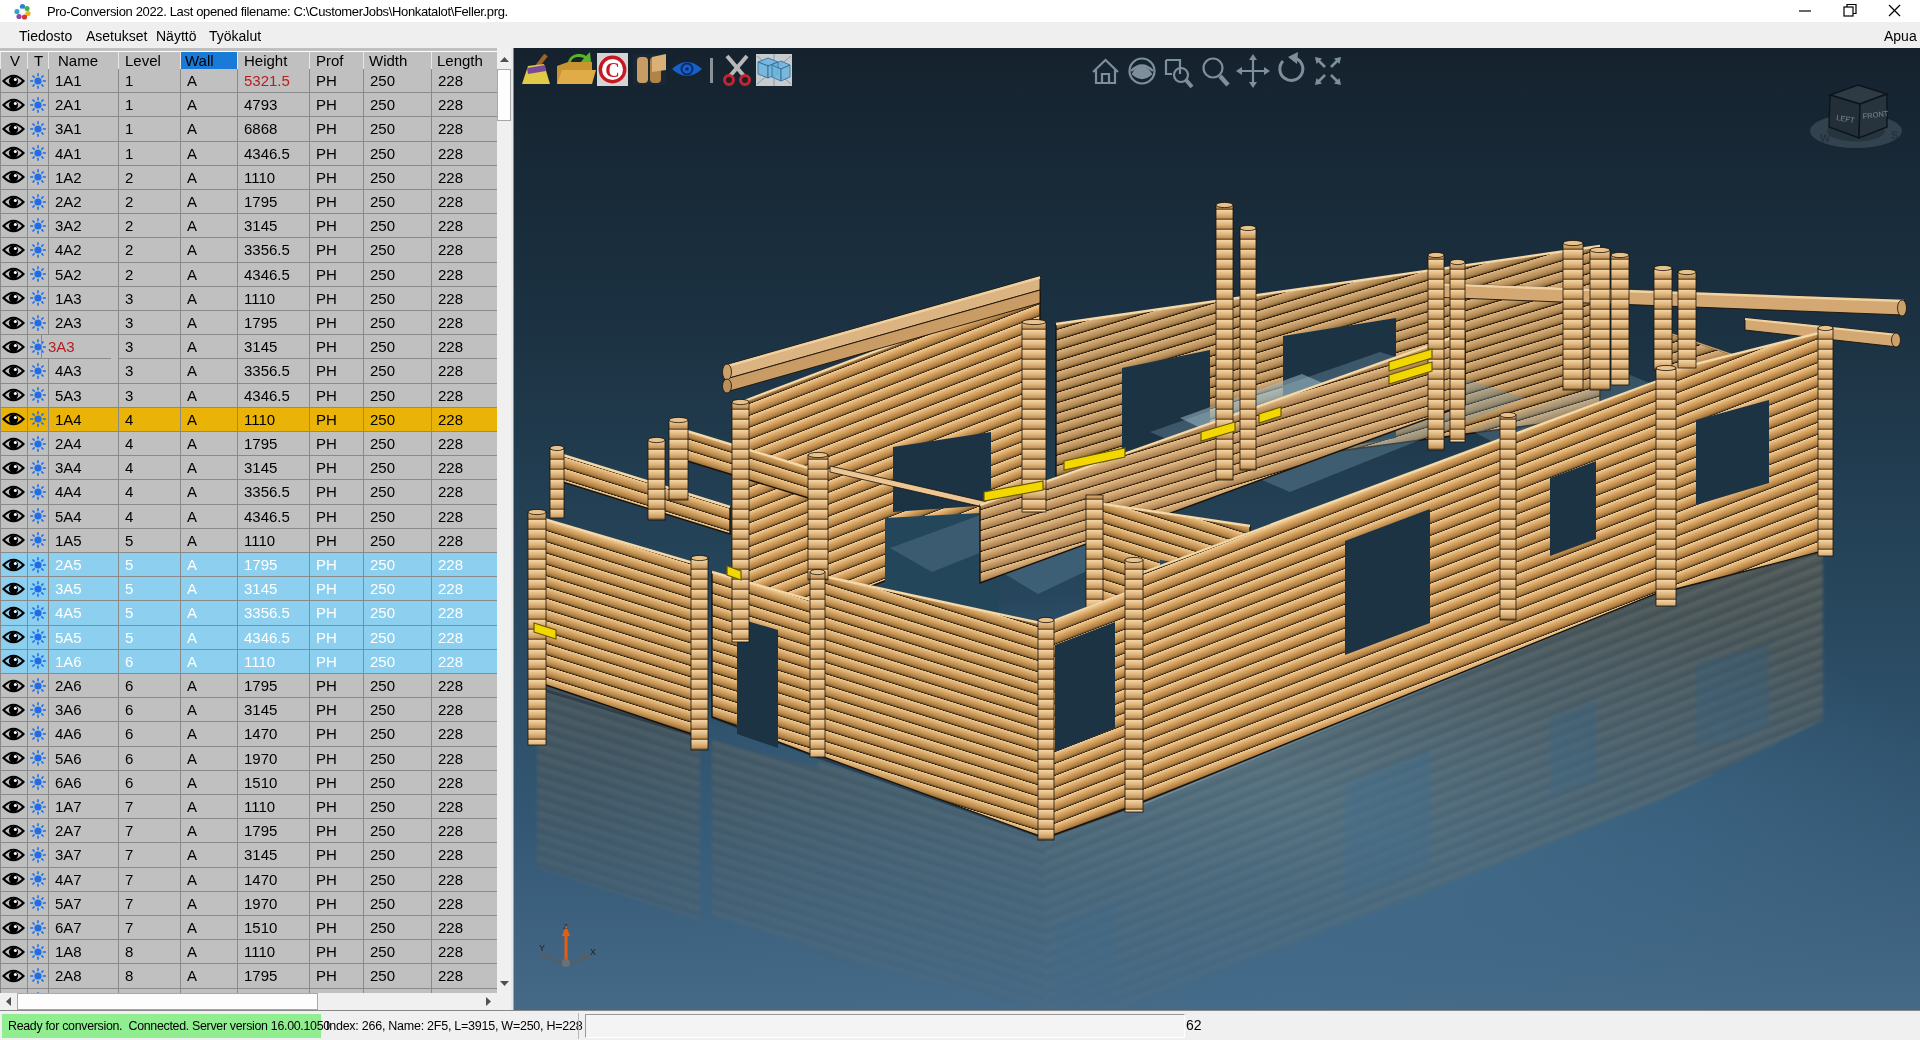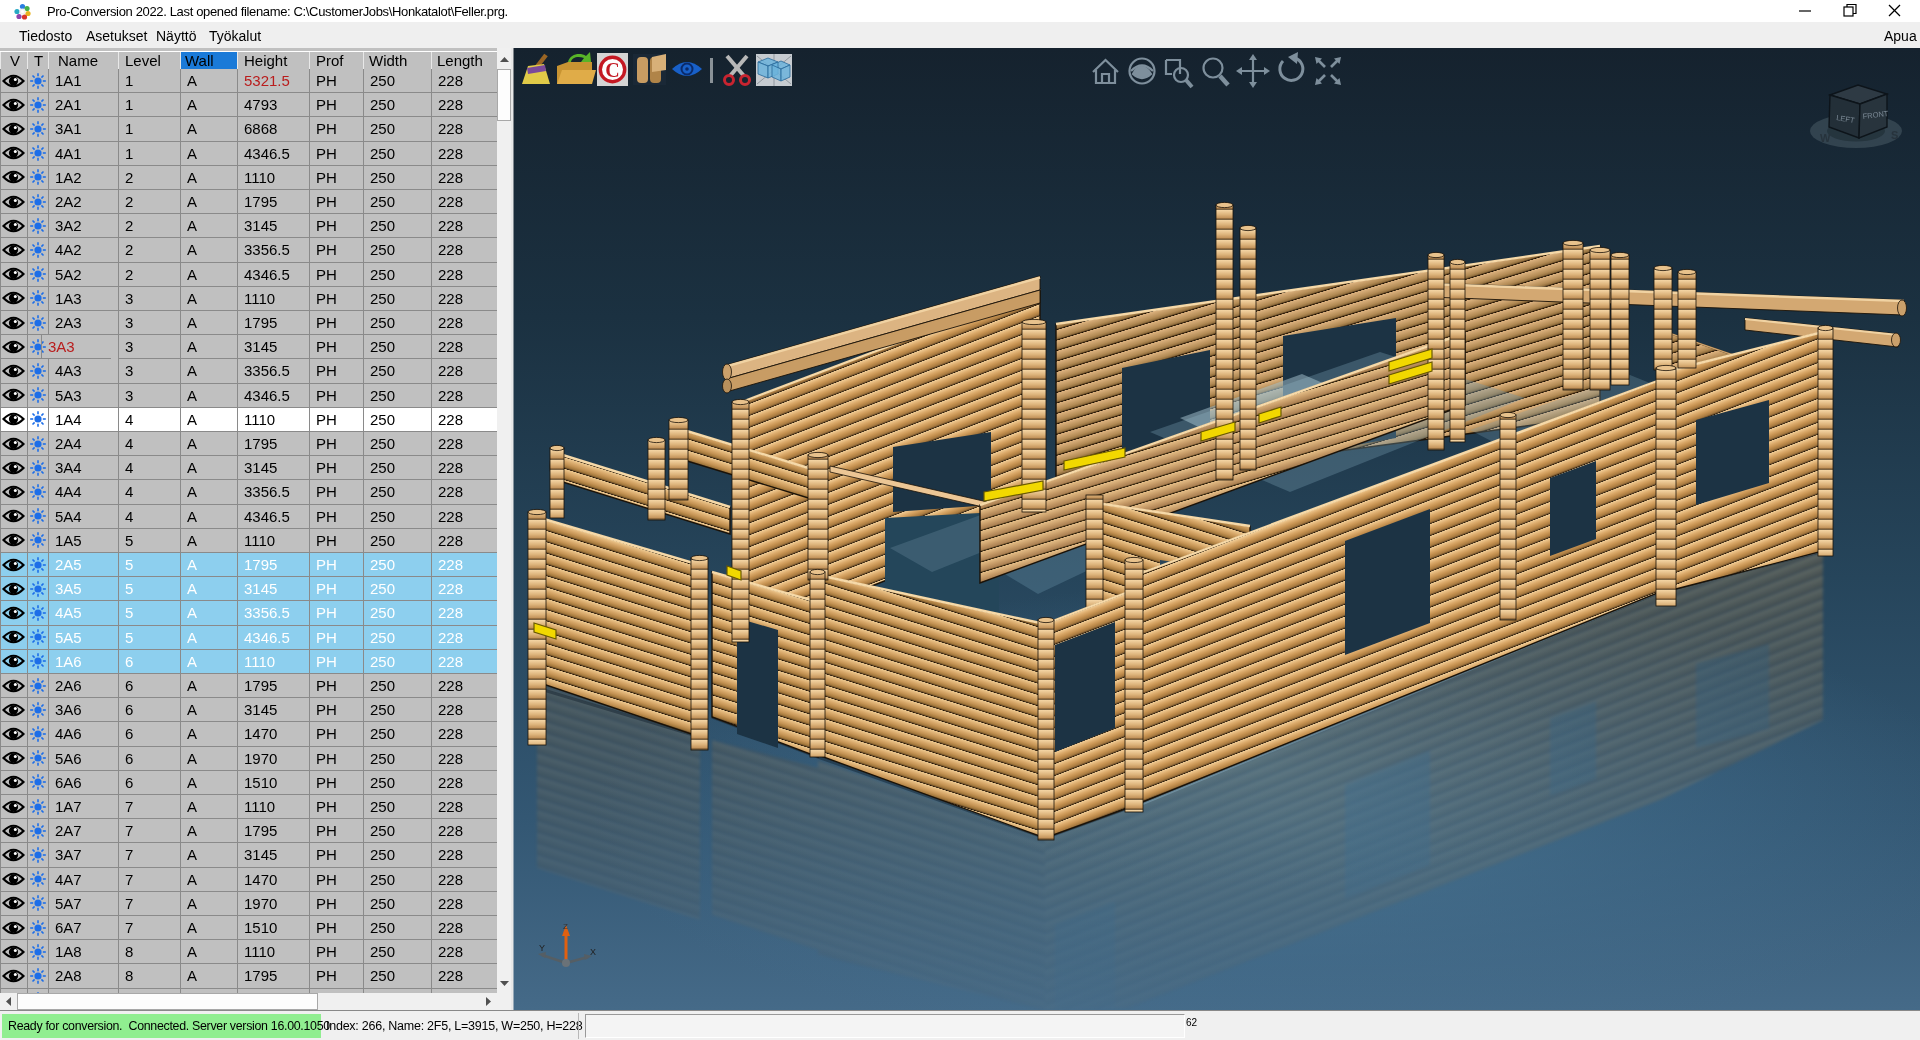--- a/index.html
+++ b/index.html
@@ -14,21 +14,21 @@
 .c.t{font-size:15px;padding-left:6px}
 .ic{display:inline-block}
 #vscroll{position:absolute;left:497px;top:0px;width:14px;height:962px;background:#f0f0f0}
 #hscroll{position:absolute;left:0px;top:945px;width:497px;height:17px;background:#f0f0f0}
 .sbtn{position:absolute;background:#f0f0f0;color:#505050;display:flex;align-items:center;justify-content:center}
 #statusbar{position:absolute;left:0;top:1010px;width:1920px;height:30px;background:#f0f0f0;border-top:1px solid #888}
 #statusbar .green{position:absolute;left:2px;top:3px;width:319px;height:24px;background:#90ee90;display:flex;align-items:center;padding-left:6px;font-size:12.4px;letter-spacing:-0.3px;color:#000;white-space:nowrap}
 #statusbar .idx{position:absolute;left:326px;top:3px;height:24px;display:flex;align-items:center;font-size:12.5px;letter-spacing:-0.25px;color:#000;white-space:nowrap}
 #statusbar .sep{position:absolute;left:578px;top:2px;width:1px;height:26px;background:#b8b8b8}
 #statusbar .box{position:absolute;left:585px;top:3px;width:600px;height:24px;background:#f4f4f4;border:1px solid #999;border-right-color:#fff;border-bottom-color:#fff}
-#statusbar .n62{position:absolute;left:1186px;top:6px;font-size:10px;color:#000}
+#statusbar .n62{position:absolute;left:1186px;top:6px;font-size:14px;color:#000}
 #view3d{position:absolute;left:511px;top:48px;width:1409px;height:962px}
 </style></head><body>
 <div id="titlebar">
 <svg style="position:absolute;left:14px;top:3px" width="17" height="17" viewBox="0 0 17 17">
       <g>
         <circle cx="8.5" cy="3.5" r="2.6" fill="#2a7de1"></circle>
         <circle cx="13" cy="5.5" r="2.6" fill="#45b04c"></circle>
         <circle cx="14" cy="10.5" r="2.6" fill="#e8b421"></circle>
         <circle cx="10.5" cy="14" r="2.6" fill="#d9342b"></circle>
         <circle cx="5" cy="13.5" r="2.6" fill="#8e44ad"></circle>
@@ -578,21 +578,21 @@
         </span>
       </div>
       <div class="c t" style="left:48px;width:70px;color:#000000">5A3</div>
       <div class="c t" style="left:118px;width:62px;color:#000000">3</div>
       <div class="c t" style="left:180px;width:57px;color:#000000">A</div>
       <div class="c t" style="left:237px;width:72px;color:#000000">4346.5</div>
       <div class="c t" style="left:309px;width:54px;color:#000000">PH</div>
       <div class="c t" style="left:363px;width:68px;color:#000000">250</div>
       <div class="c t" style="left:431px;width:66px;color:#000000">228</div>
     </div>
-<div class="row" style="top:359.8px;background:#ffffff">
+<div class="row" style="top:359.8px;background:#eab308">
       <div class="c" style="left:0;width:27px">
         <span class="ic" style="margin-left:1px">
           <svg width="23" height="16" viewBox="0 0 23 16" style="display:block">
             <path d="M1.5 8 Q11.5 -2.5 21.5 8 Q11.5 18.5 1.5 8 Z" fill="none" stroke="#000" stroke-width="2.2"></path>
             <circle cx="11.5" cy="8" r="4.6" fill="#000"></circle>
             <circle cx="13.3" cy="6.4" r="1.5" fill="#fff"></circle>
           </svg>
         </span>
       </div>
       <div class="c" style="left:27px;width:21px">

